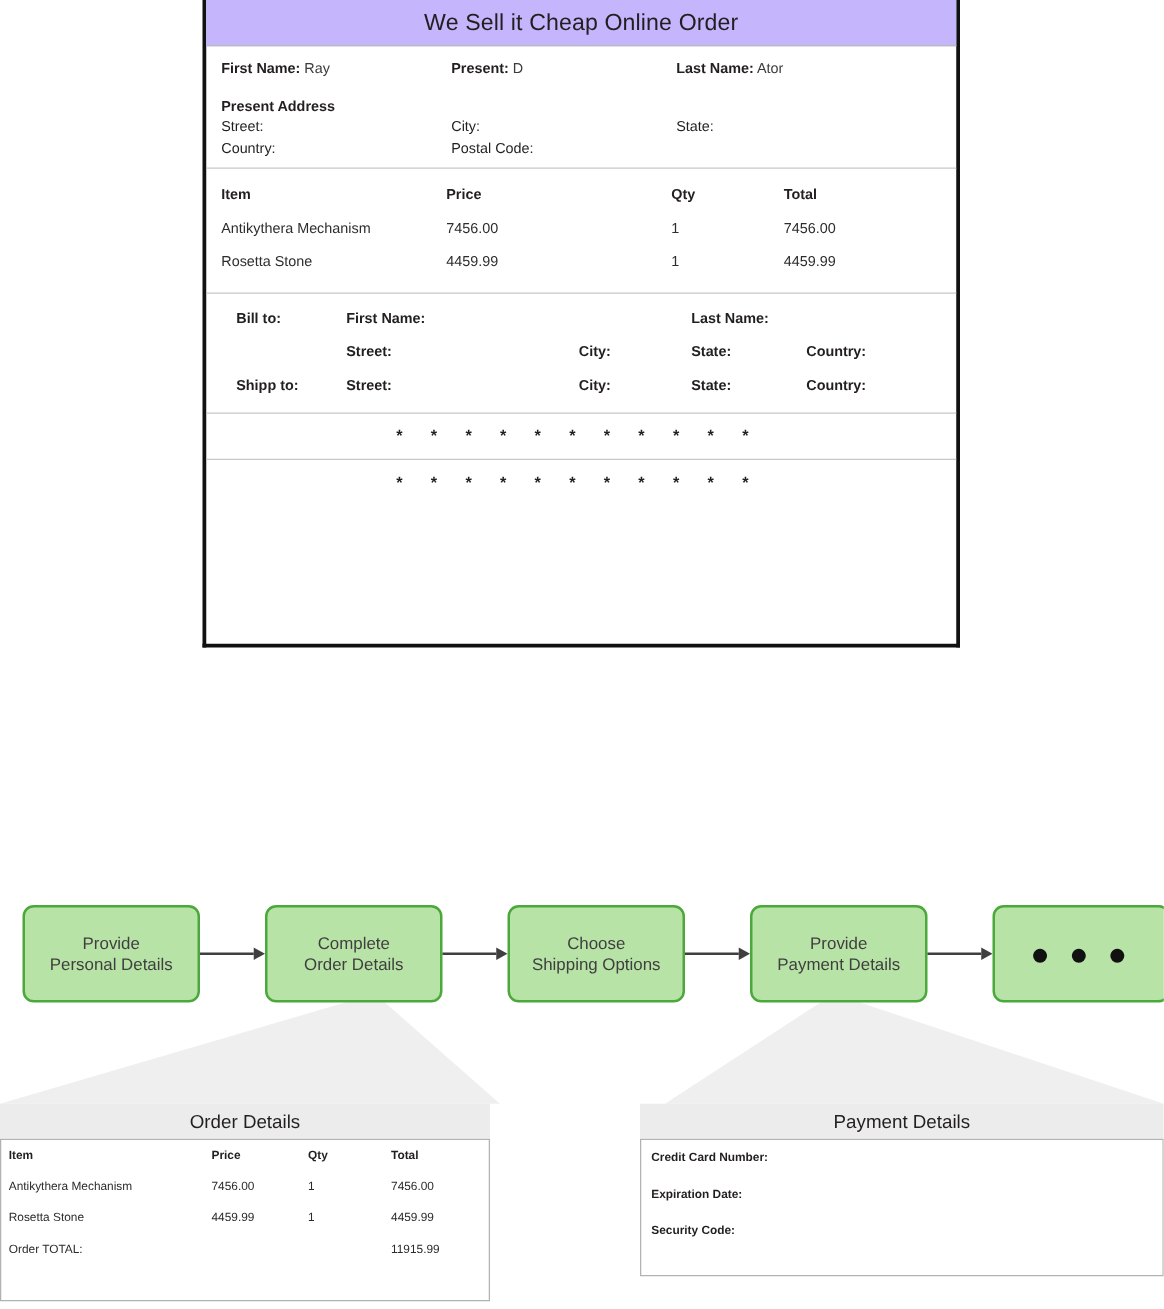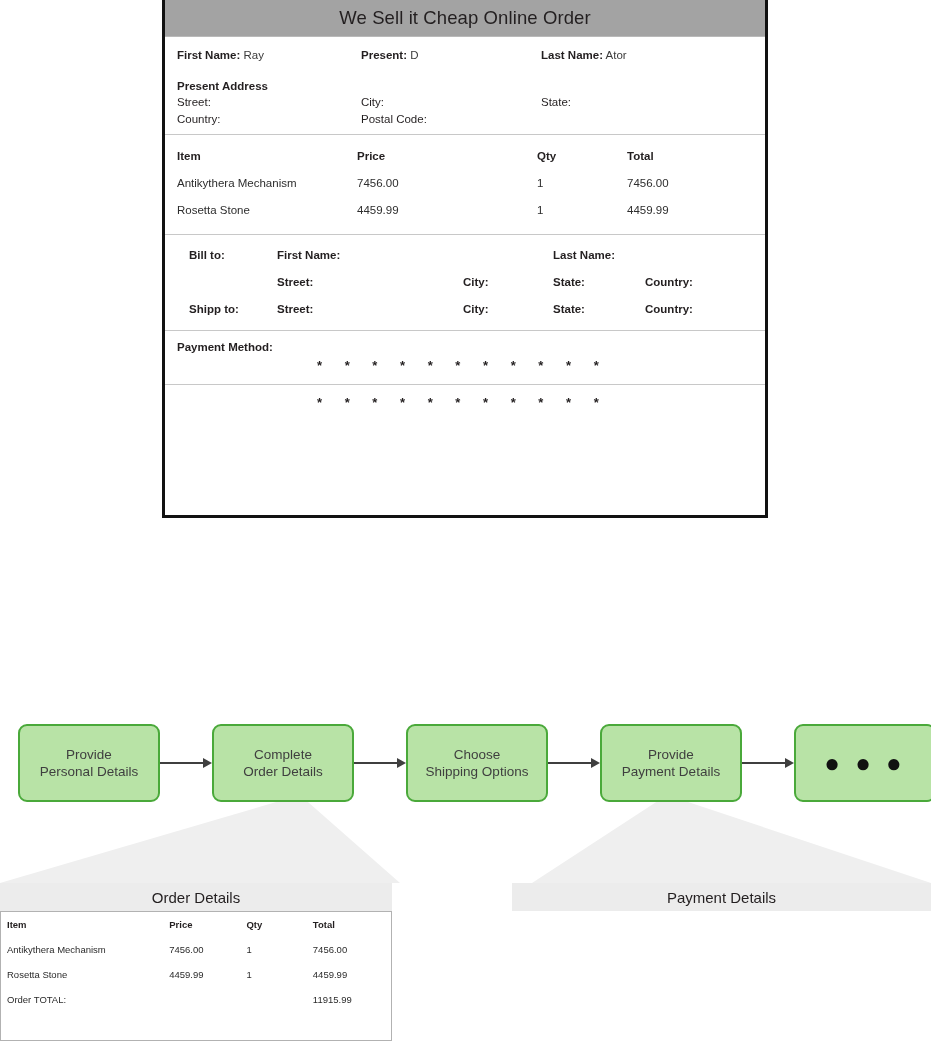--- a/index.html
+++ b/index.html
@@ -23,21 +23,21 @@
     top: 0px;
     width: 606px;
     height: 518px;
     border: 3px solid #111111;
     border-top: none;
     box-sizing: border-box;
     background: #ffffff;
   }
   .form-title-band {
     height: 36px;
-    background: #a3a3a3;
+    background: #c4b5fd;
     border-bottom: 1px solid #b9b9b9;
     display: flex;
     align-items: center;
     justify-content: center;
   }
   .form-title {
     font-size: 18.5px;
     font-weight: 400;
     letter-spacing: 0.1px;
     color: #231f20;
@@ -291,21 +291,20 @@
       <div class="fld b2">Street:</div>
       <div class="fld b3">City:</div>
       <div class="fld b4">State:</div>
       <div class="fld b5">Country:</div>
     </div>
   </div>
 
   <div class="rule"></div>
 
   <div class="sect starsect">
-    <div class="lab">Payment Method:</div>
     <div class="stars">* * * * * * * * * * *</div>
   </div>
 
   <div class="rule"></div>
 
   <div class="sect starsect">
     <div class="stars">* * * * * * * * * * *</div>
   </div>
 
 </div>
@@ -399,13 +398,18 @@
       <div class="cell od3"></div>
       <div class="cell od4">11915.99</div>
     </div>
   </div>
 </div>
 
 <div class="panel" style="left:512px; top:883px; width:419px;">
   <div class="panel-head">
     <span>Payment Details</span>
   </div>
+  <div class="panel-body" style="height:110px;">
+    <div class="pd-row">Credit Card Number:</div>
+    <div class="pd-row">Expiration Date:</div>
+    <div class="pd-row">Security Code:</div>
+  </div>
 </div>
 
 </body></html>

